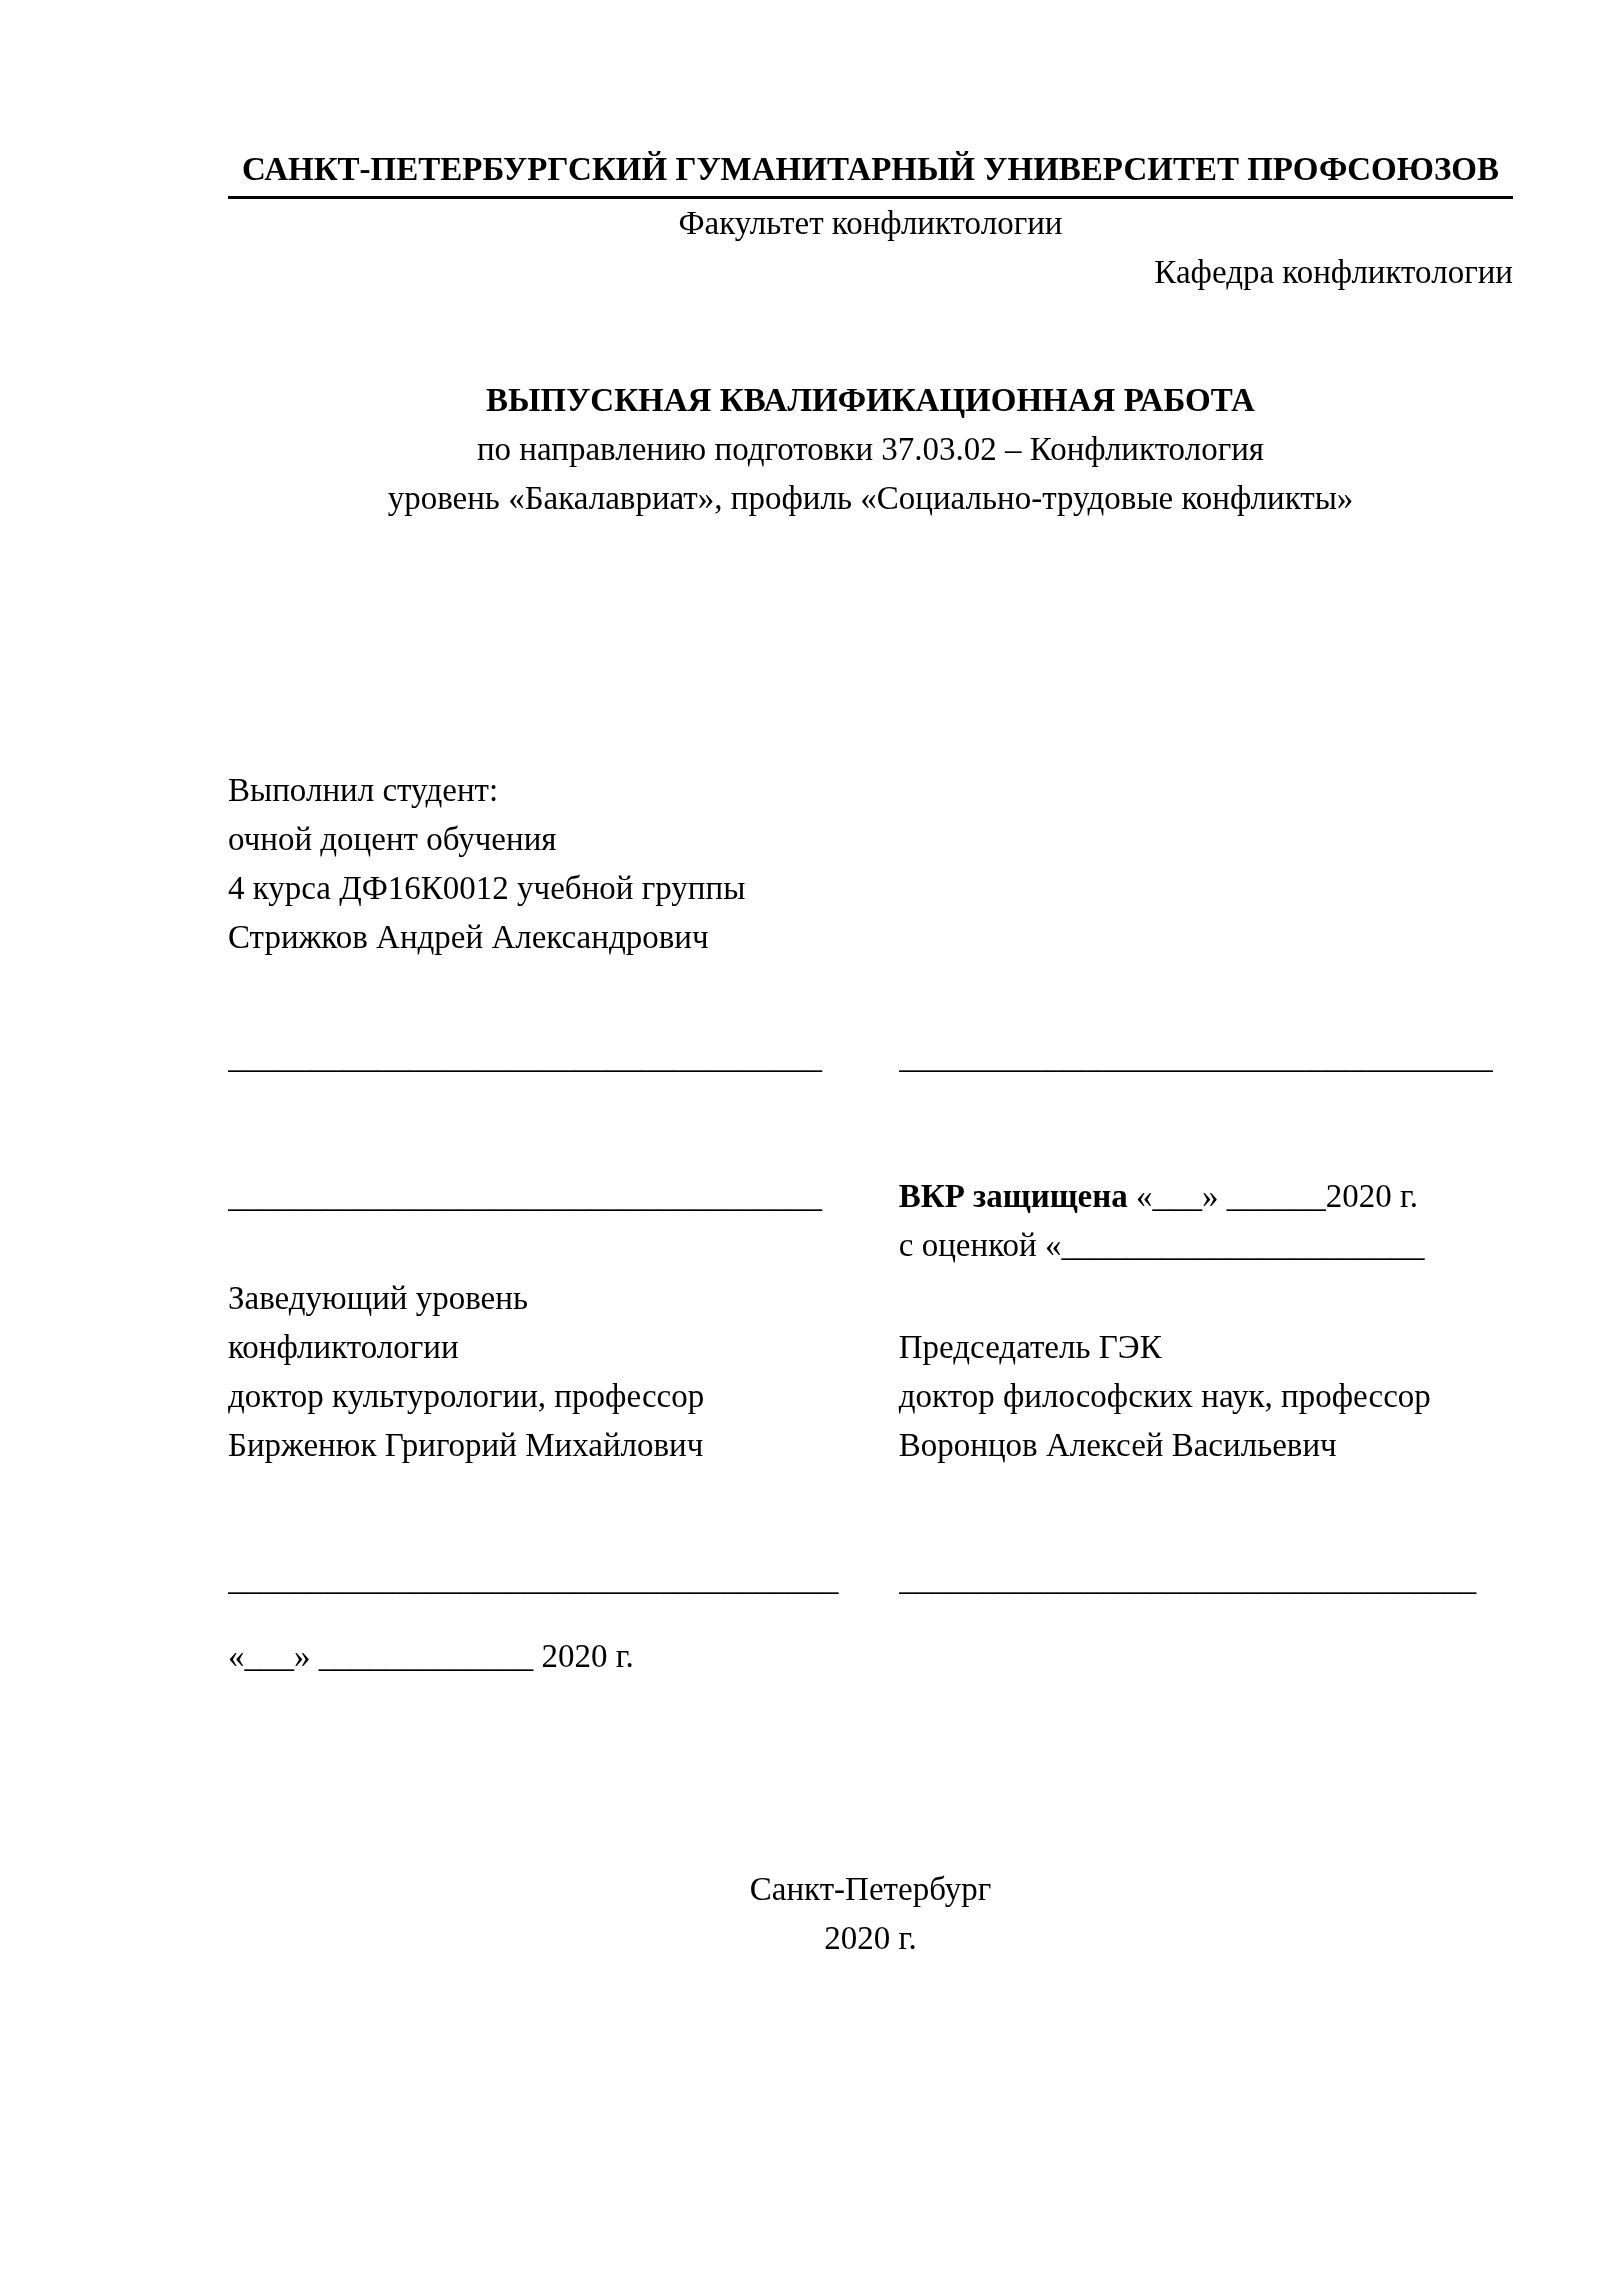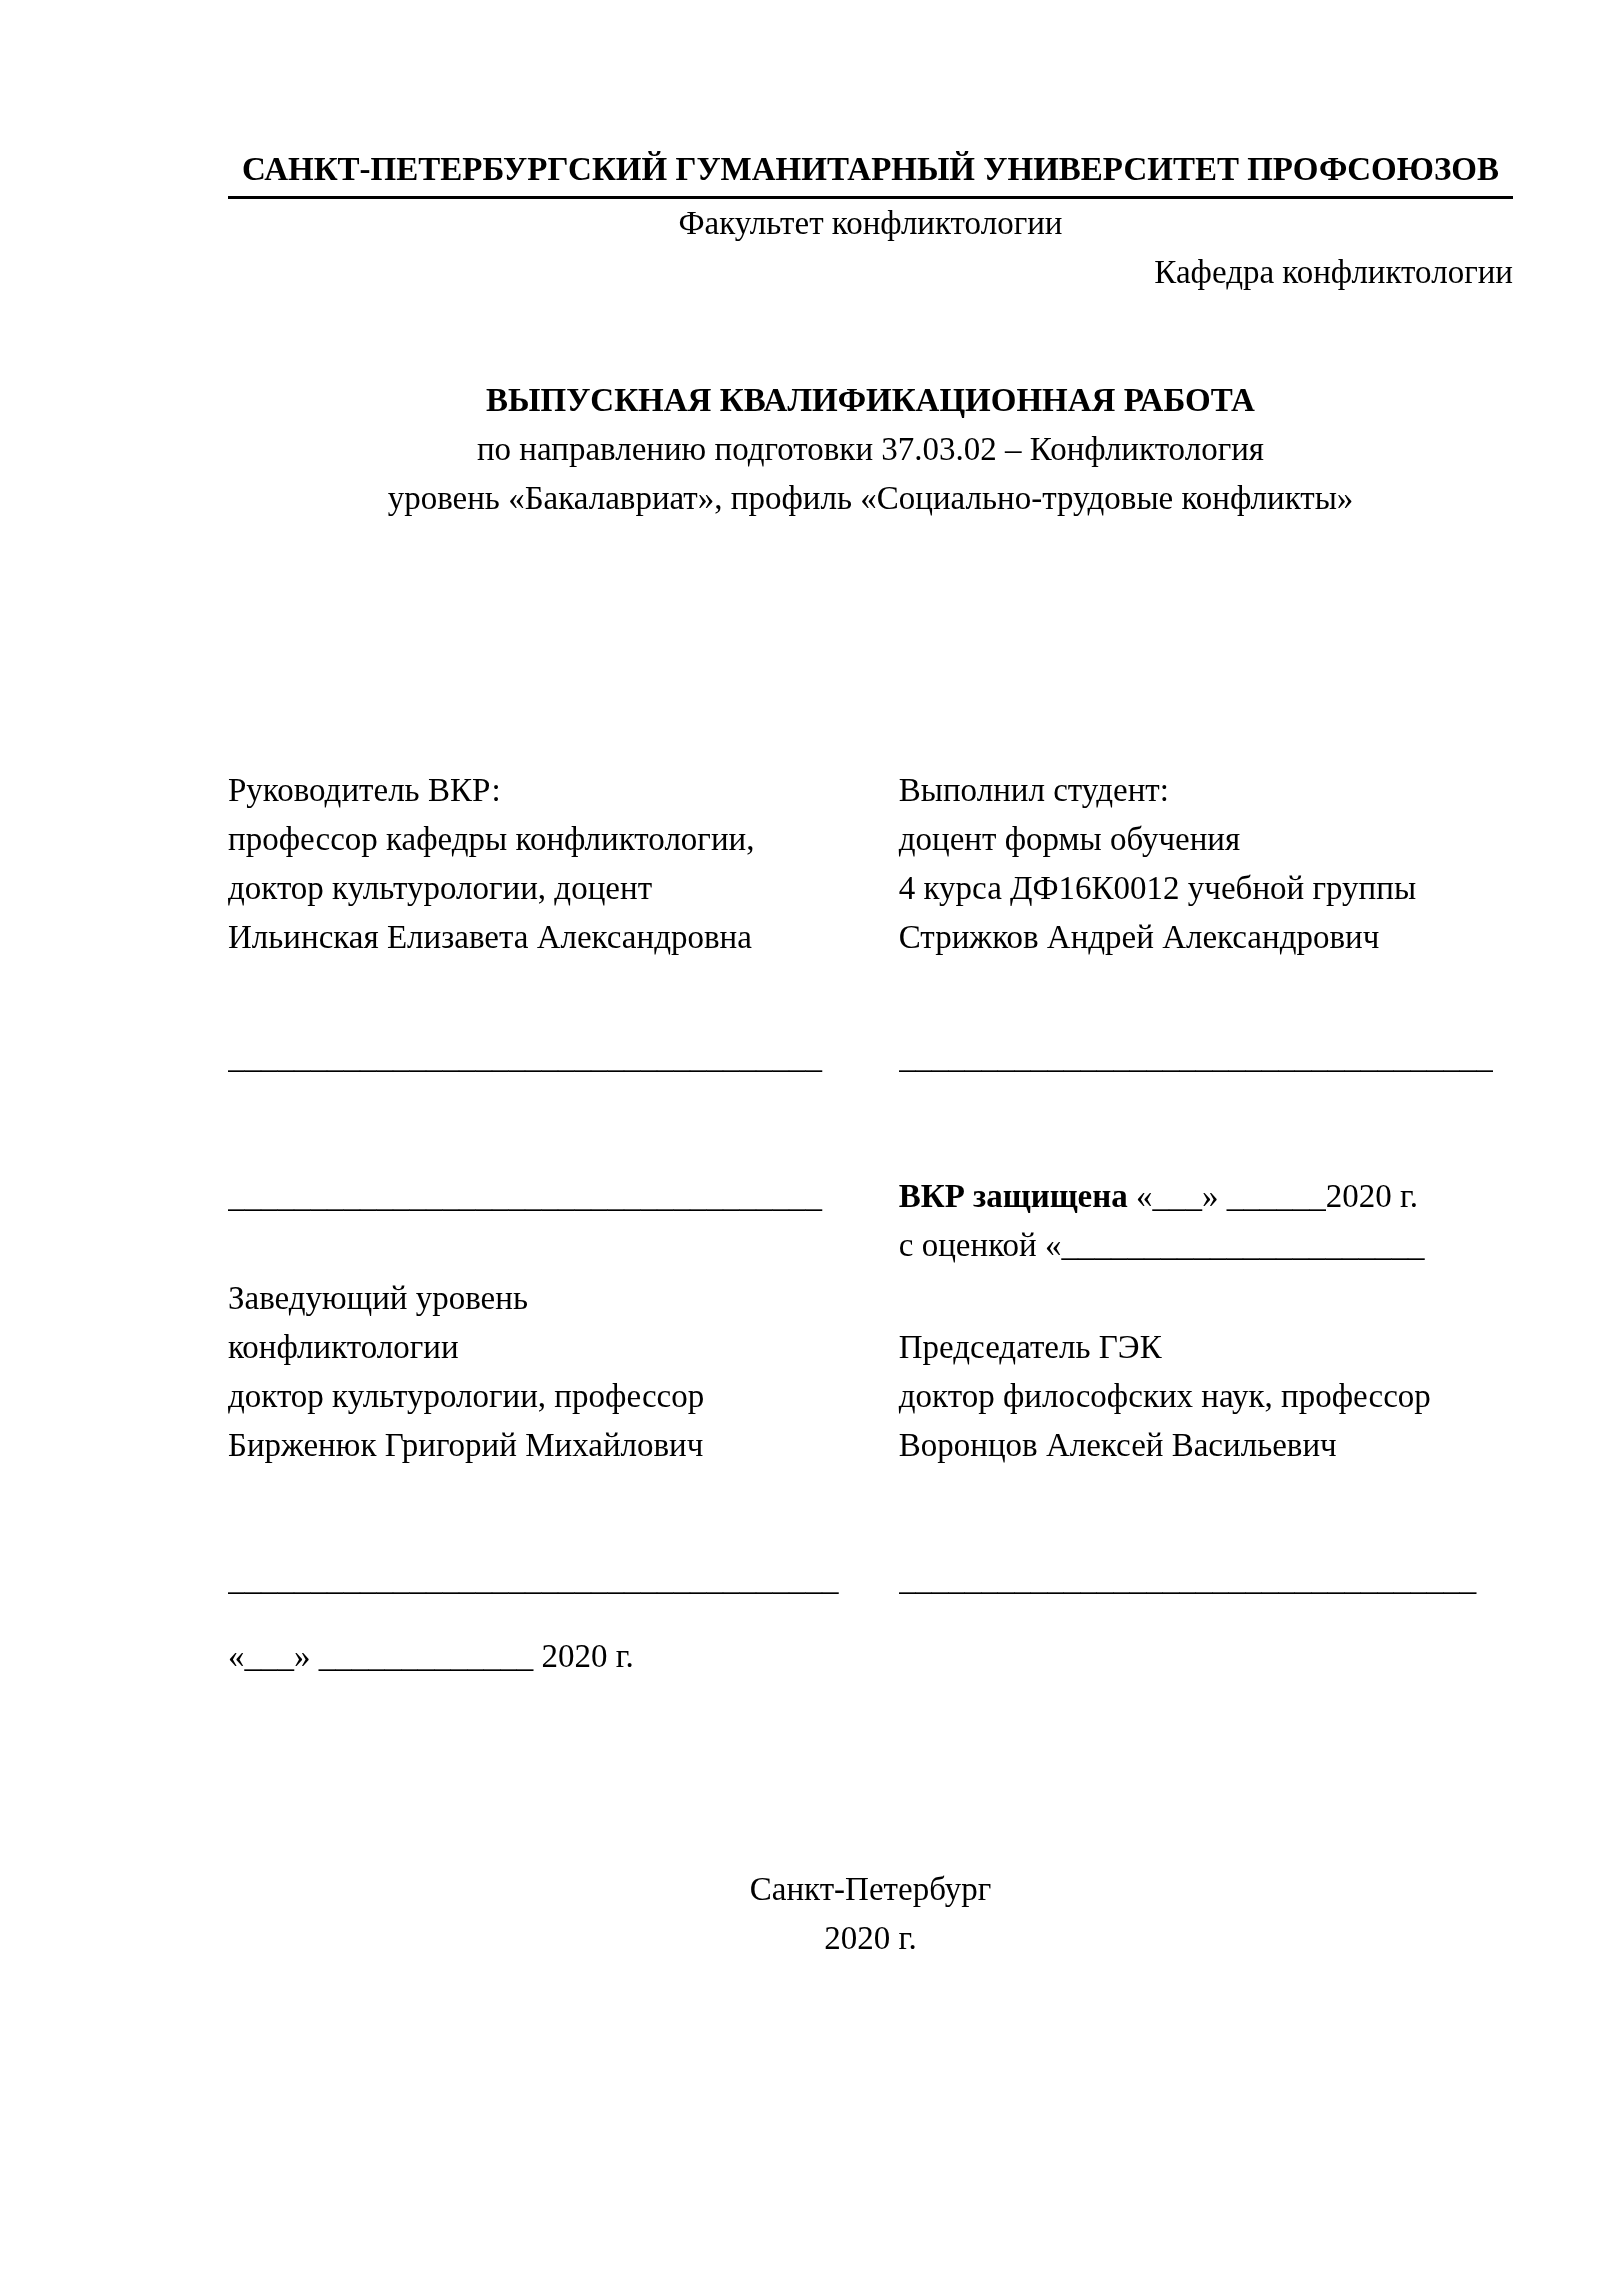--- a/index.html
+++ b/index.html
@@ -59,29 +59,23 @@
 
     <div class="work-type">ВЫПУСКНАЯ КВАЛИФИКАЦИОННАЯ РАБОТА</div>
 
 
     <div class="direction">
       <div>по направлению подготовки 37.03.02 – Конфликтология</div>
       <div>уровень «Бакалавриат», профиль «Социально-трудовые конфликты»</div>
     </div>
 
     <div class="row row-a">
-      <div class="col-l">
-        <div>Руководитель ВКР:</div>
-        <div>профессор кафедры конфликтологии,</div>
-        <div>доктор культурологии, доцент</div>
-        <div>Ильинская Елизавета Александровна</div>
-      </div>
       <div class="col-r">
         <div>Выполнил студент:</div>
-        <div>доцент формы обучения</div>
+        <div>очной доцент обучения</div>
         <div>4 курса ДФ16К0012 учебной группы</div>
         <div>Стрижков Андрей Александрович</div>
       </div>
     </div>
 
     <div class="row row-b">
       <div class="col-l sig">____________________________________</div>
       <div class="col-r sig">____________________________________</div>
     </div>
 

